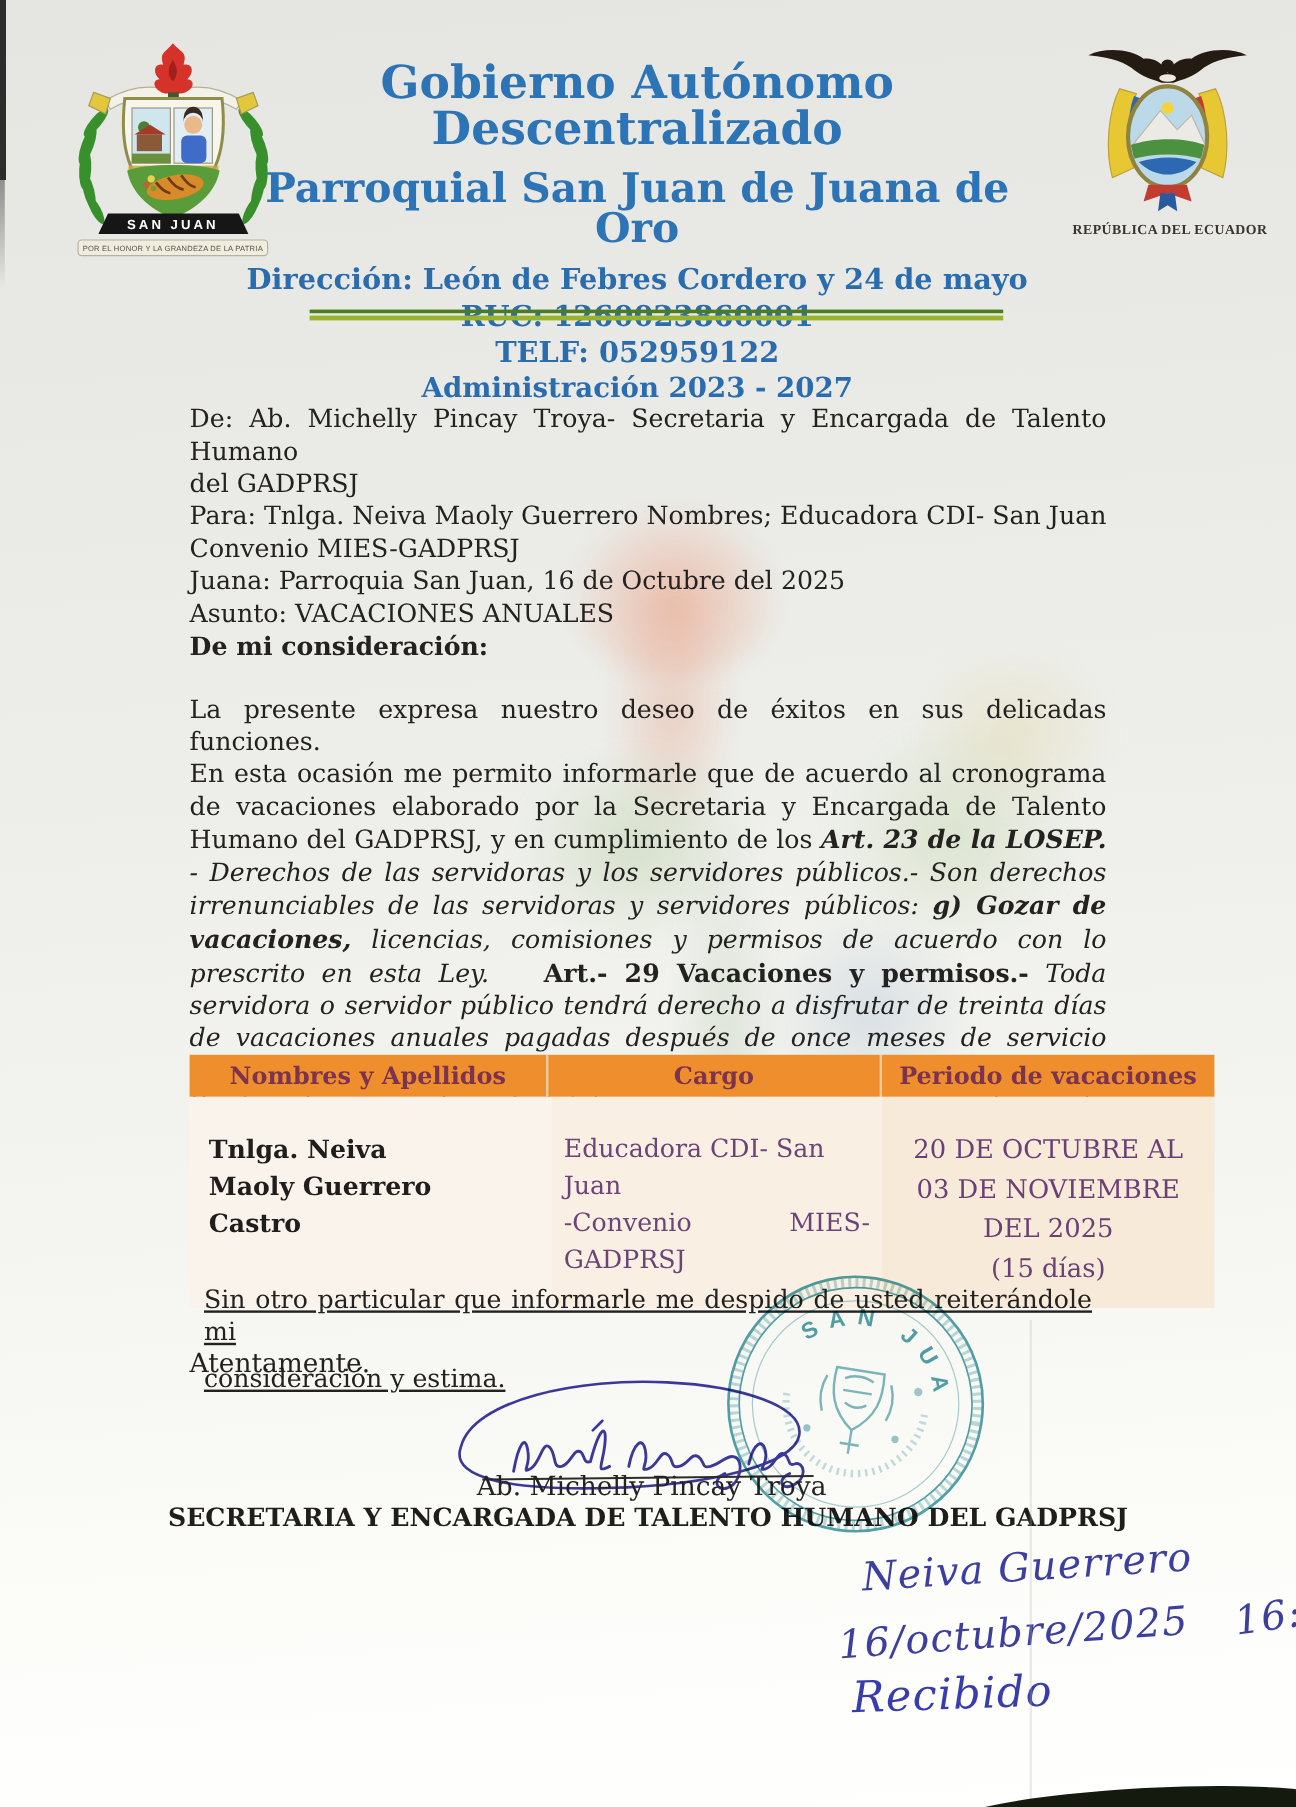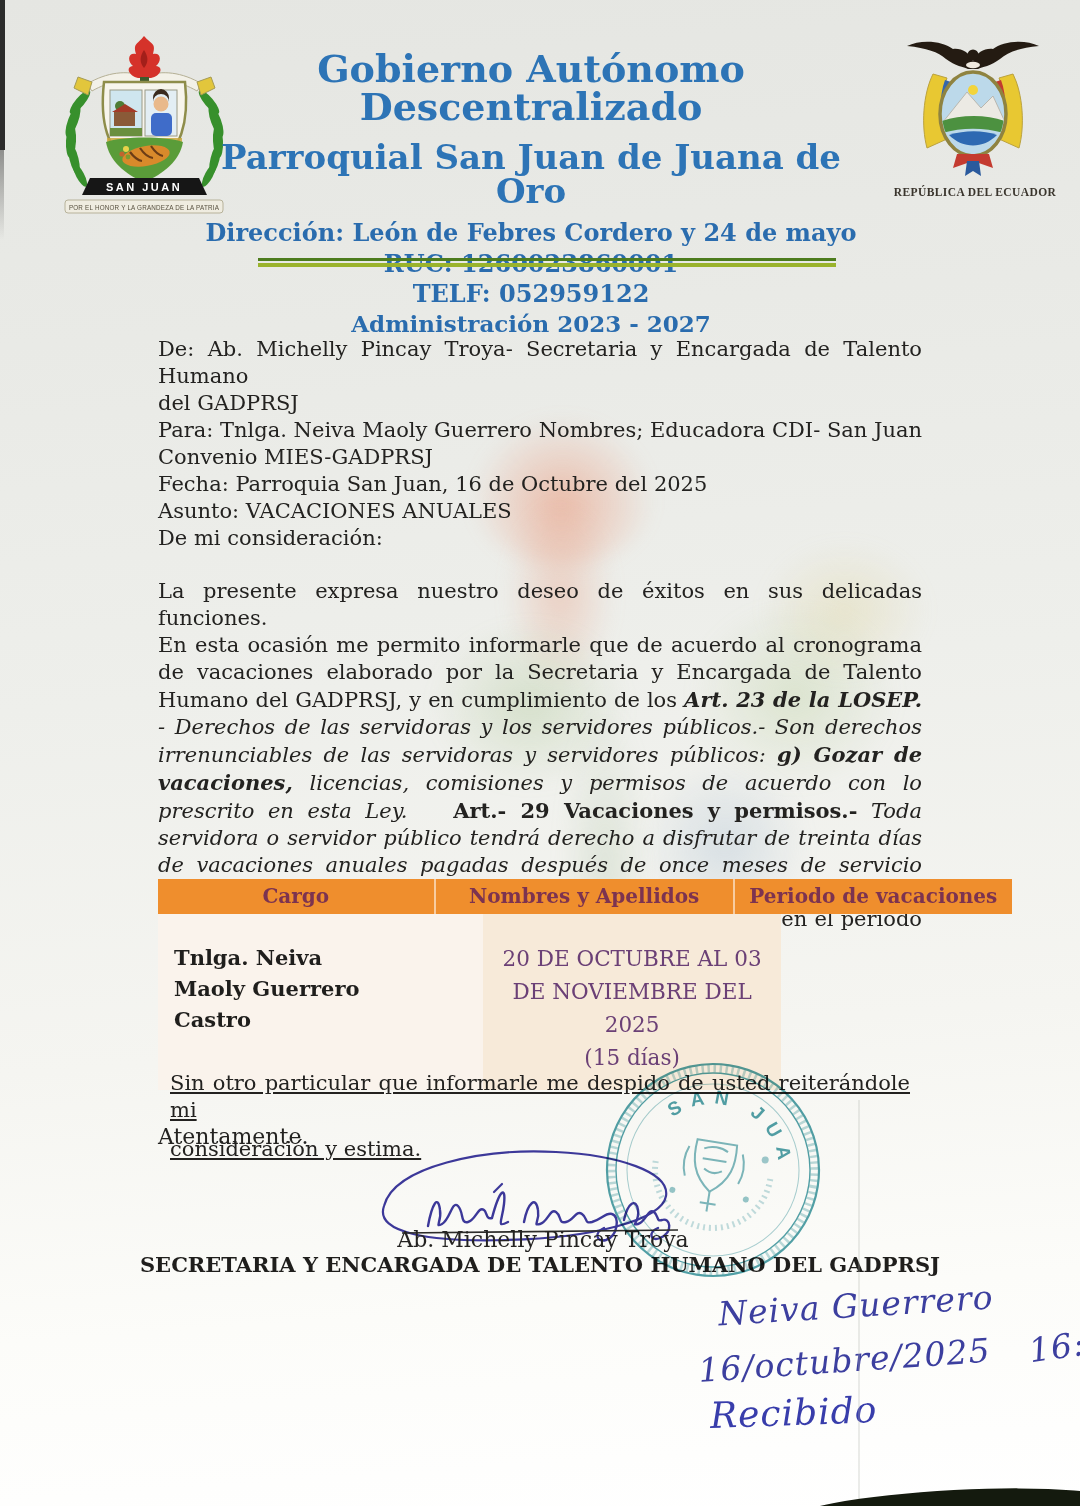--- a/index.html
+++ b/index.html
@@ -40,21 +40,21 @@
   .hdr .l6{font-size:23px;font-weight:bold;color:#2a6cae;margin:0;}
   .green-rule{position:absolute;left:258px;top:258px;width:578px;height:2px;
     border-top:3px solid #4d7c1e;border-bottom:4px solid #9ab32c;}
 
   .memo-title{position:absolute;left:0;top:289px;width:1080px;text-align:center;
     font-size:22px;font-weight:bold;color:#242321;letter-spacing:.2px;}
 
   .body-block{position:absolute;left:158px;top:336px;width:764px;font-size:21px;line-height:27px;}
   .jline{text-align:justify;text-align-last:justify;}
   .meta p{margin:0;}
-  .salutation{margin:0;}
+  .salutation{margin:0;font-weight:bold;}
   .para{margin:0;text-align:justify;}
   .p1{margin-top:26px;}
   b.lbl{font-weight:normal;}
   .bi{font-weight:bold;font-style:italic;}
   .it{font-style:italic;}
   .bold{font-weight:bold;margin-left:32px;}
 
   
   .vac-table{position:absolute;left:158px;top:879px;width:854px;font-size:20px;}
   .thead{display:flex;background:#ef8e2d;color:#7c3350;font-weight:bold;}
@@ -187,40 +187,45 @@
   </div>
   <div class="green-rule"></div>
 
 
   <div class="body-block">
     <div class="meta">
       <p class="jline"><b class="lbl">De:</b><span> Ab. Michelly Pincay Troya- Secretaria y Encargada de Talento Humano</span></p>
       <p>del GADPRSJ</p>
       <p class="jline"><b class="lbl">Para:</b><span> Tnlga. Neiva Maoly Guerrero Nombres; Educadora CDI- San Juan</span></p>
       <p>Convenio MIES-GADPRSJ</p>
-      <p><b class="lbl">Fecha:</b><span> Parroquia San Juan, 16 de Octubre del 2025</span></p>
+      <p><b class="lbl">Juana:</b><span> Parroquia San Juan, 16 de Octubre del 2025</span></p>
       <p><b class="lbl">Asunto:</b><b class="lbl"> VACACIONES ANUALES</b></p>
       <p class="salutation">De mi consideración:</p>
     </div>
 
     <p class="para p1">La presente expresa nuestro deseo de éxitos en sus delicadas funciones.</p>
     <p class="para"><span>En esta ocasión me permito informarle que de acuerdo al cronograma de vacaciones elaborado por la Secretaria y Encargada de Talento Humano del GADPRSJ, y  en cumplimiento de los </span><span class="bi">Art. 23 de la LOSEP.</span><span class="it"> - Derechos de las servidoras y los servidores públicos.- Son derechos irrenunciables de las servidoras y servidores públicos: </span><span class="bi">g) Gozar de vacaciones,</span><span class="it"> licencias, comisiones y permisos de acuerdo con lo prescrito en esta Ley. </span><span class="bold">Art.- 29 Vacaciones y permisos.-</span><span class="it"> Toda servidora o servidor público tendrá derecho a disfrutar de treinta días de vacaciones anuales pagadas después de once meses de servicio continuo.</span></p>
     <p class="para">Por lo antes expuesto, usted deberá gozar sus vacaciones en el periodo comprendido:</p>
   </div>
 
   <div class="vac-table">
     <div class="thead">
+      <div class="th c1">Nombres y Apellidos</div>
       <div class="th c2">Cargo</div>
-      <div class="th c1">Nombres y Apellidos</div>
       <div class="th c3">Periodo de vacaciones</div>
     </div>
     <div class="trow">
       <div class="td c1">
           <div class="name-wrap">Tnlga. Neiva Maoly Guerrero Castro</div>
         </div>
+      <div class="td c2">
+        <div>Educadora CDI- San Juan</div>
+        <div class="cargo-l2">-Convenio MIES-</div>
+        <div>GADPRSJ</div>
+      </div>
       <div class="td c3">
         <div>20 DE OCTUBRE AL 03 DE NOVIEMBRE DEL 2025</div>
         <div>(15 días)</div>
       </div>
     </div>
   </div>
 
   <div class="closing">
     <p class="jline">Sin otro particular que informarle me despido de usted reiterándole mi</p>
     <p>consideración y estima.</p>

